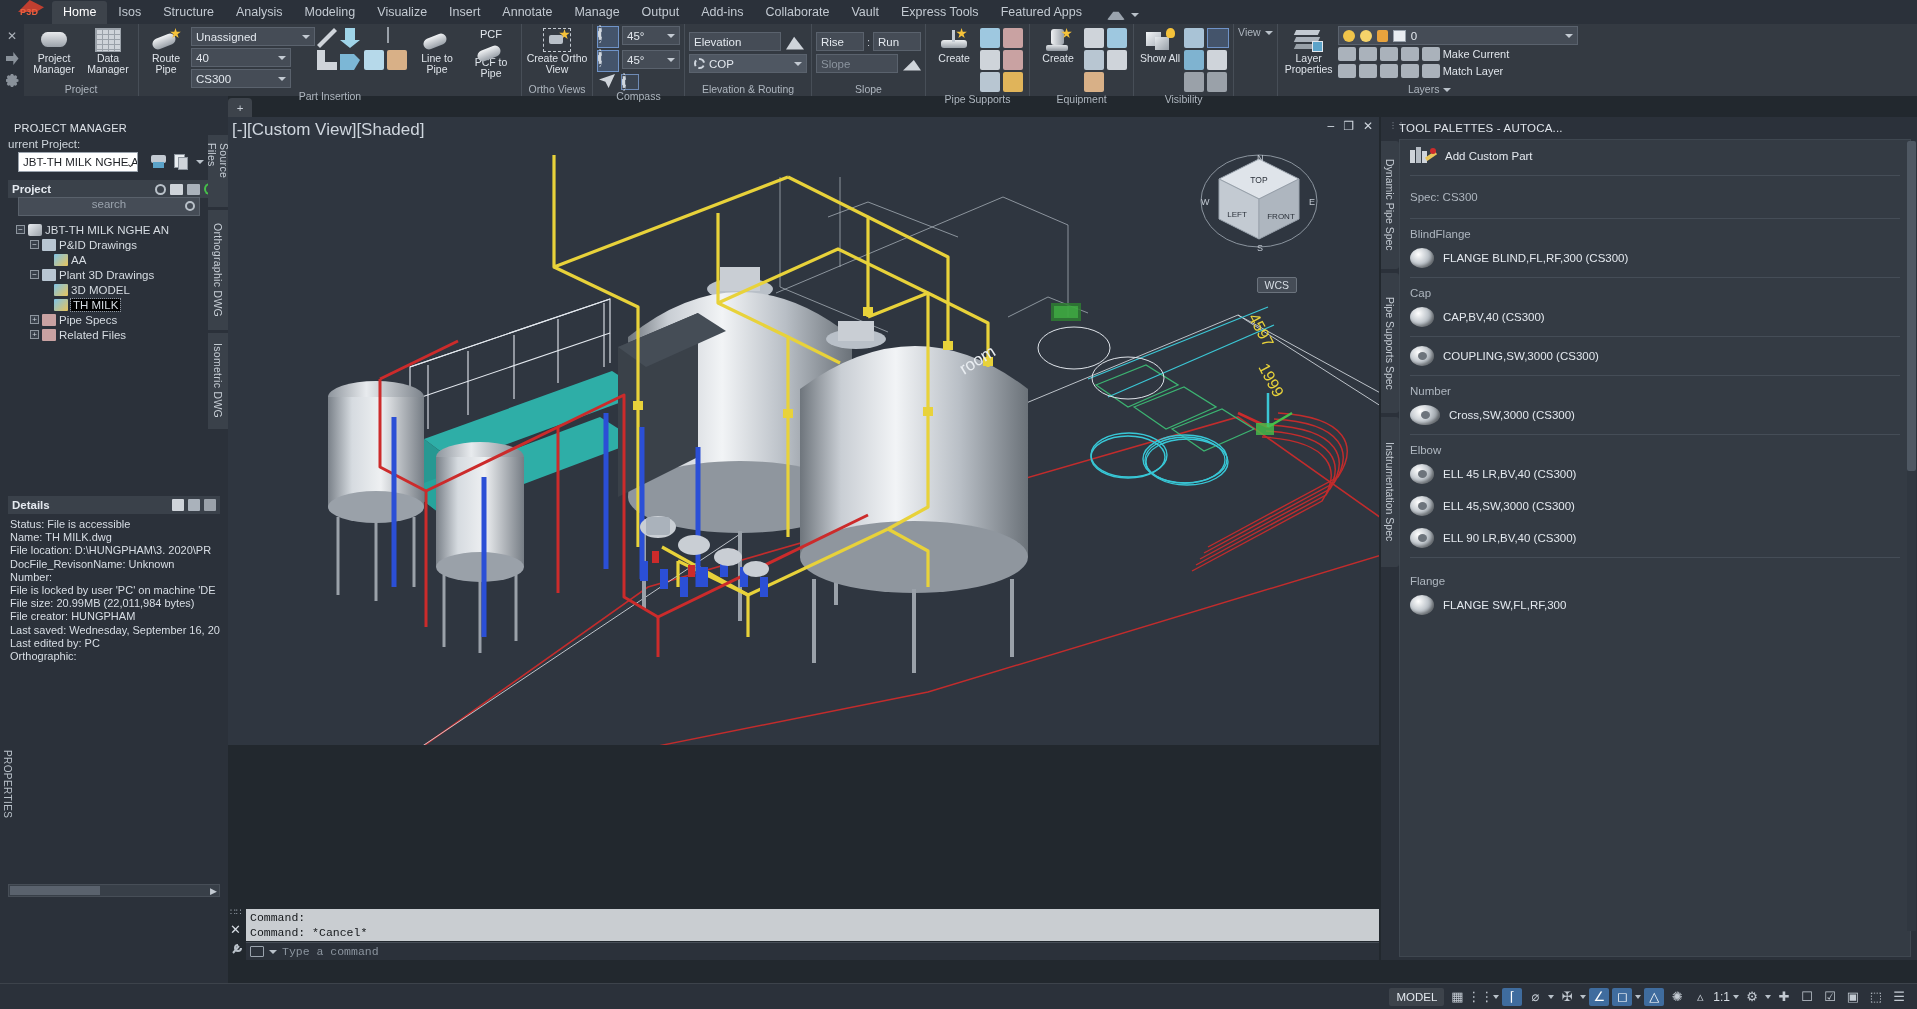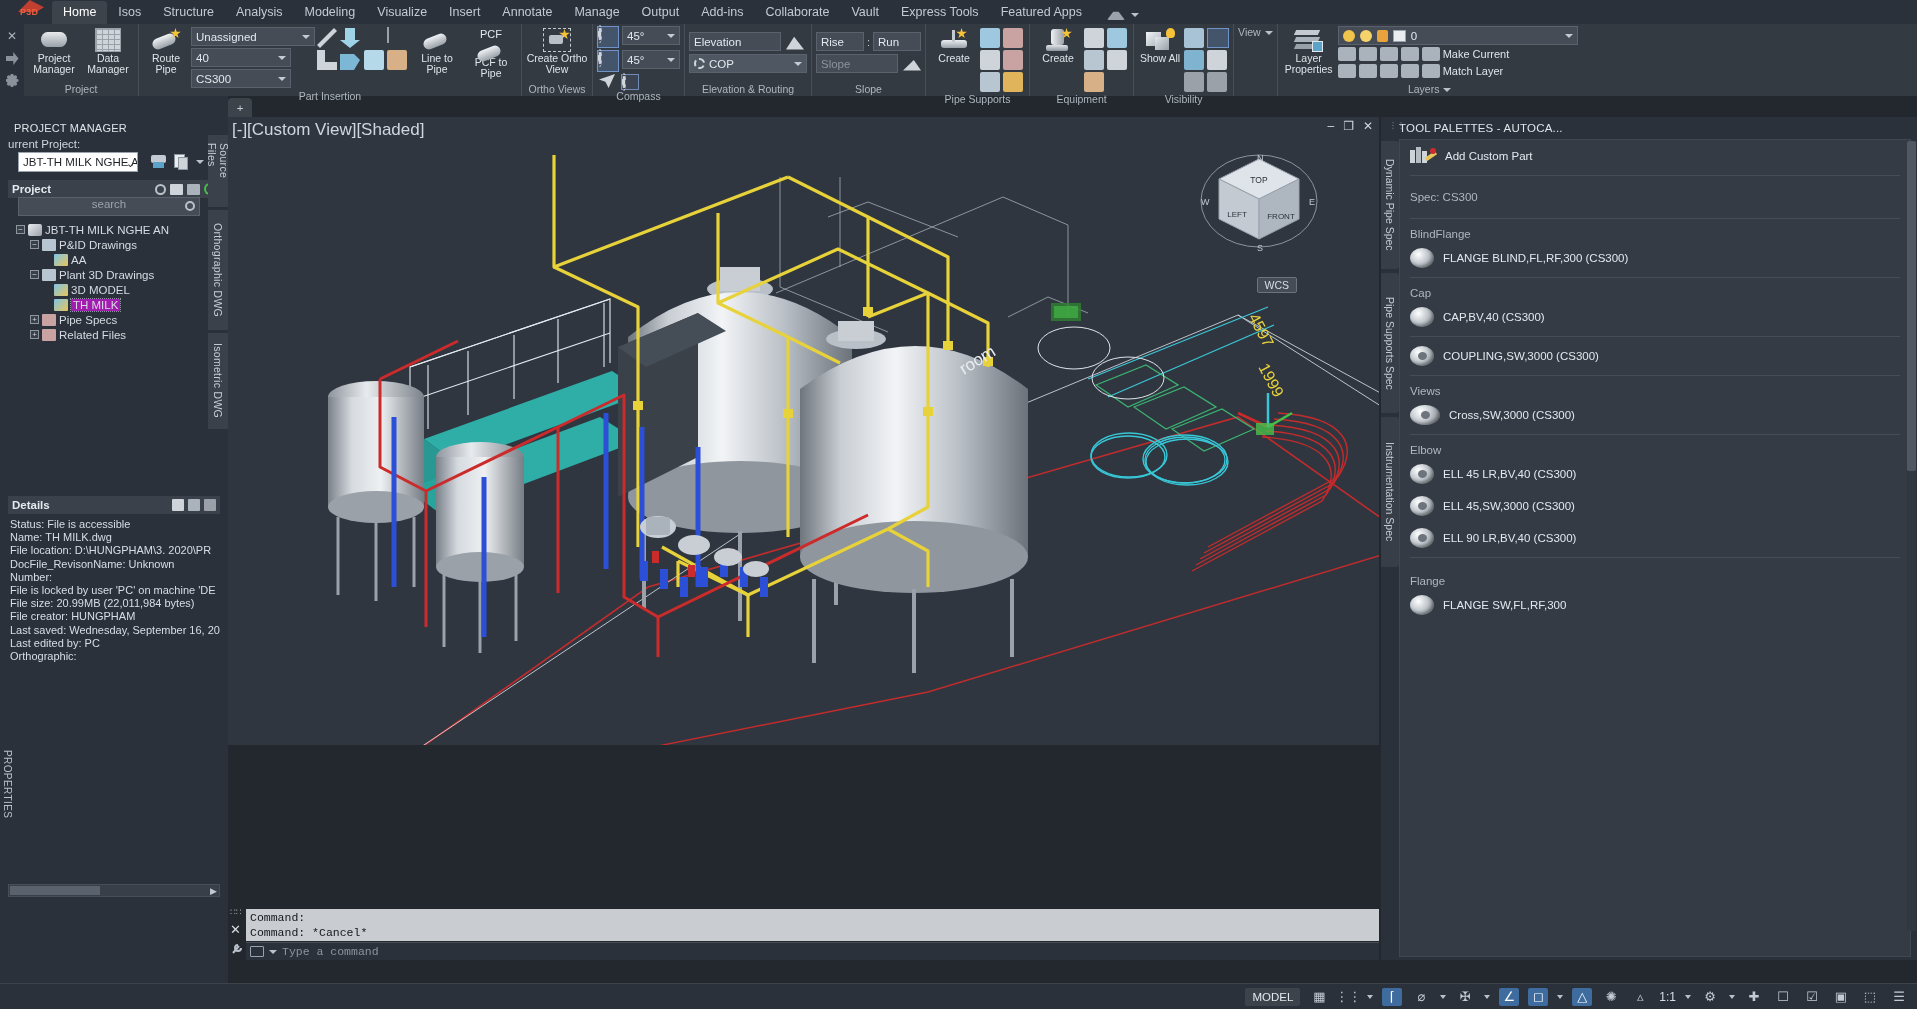--- a/index.html
+++ b/index.html
@@ -122,21 +122,21 @@
   .searchbox {
     position: absolute; left: 18px; top: 198px; width: 182px; height: 19px; background: #454c56;
     border: 1px solid #59616b; display: flex; justify-content: center;
     font-size: 11.5px; color: #9aa3ad;
   }
   .tree { position: absolute; left: 10px; top: 224px; width: 210px; font-size: 11.5px; }
   .tnode { display: flex; align-items: center; height: 15px; gap: 3px; white-space: nowrap; }
   .tnode .exp { width: 9px; height: 9px; border: 1px solid #8d959e; background: #39404a;
      display: inline-flex; align-items: center; justify-content: center; font-size: 8px; color: #cfd6de; line-height: 1; }
   .tnode .ti { width: 14px; height: 12px; border-radius: 1px; }
-  .sel-lbl { background: #a21caf; outline: 1px dotted #8d959e; padding: 0 2px; }
+  .sel-lbl { background: #000000; outline: 1px dotted #8d959e; padding: 0 2px; }
   .scroll-h {
     position: absolute; left: 8px; bottom: 14px; width: 212px; height: 13px; background: #383f48;
     border: 1px solid #474e57;
   }
   .scroll-h .thumb { position: absolute; left: 1px; top: 1px; width: 90px; height: 9px; background: #5a626d; }
   .scroll-h .arr { position: absolute; right: 2px; top: 1px; font-size: 9px; color: #c3cad2; }
   .props-tab {
     position: absolute; left: 0px; top: 628px; width: 14px; height: 120px; background: #2b313a;
     writing-mode: vertical-rl; text-orientation: mixed; font-size: 10px; color: #b9c1c9;
     display: flex; align-items: center; justify-content: center; letter-spacing: .4px;
@@ -205,21 +205,21 @@
     background: #6d747c; margin: 6px auto 0;
   }
   .tp-scroll { position: absolute; right: 1px; top: 24px; width: 9px; height: 790px; background: #303740; }
   .tp-scroll .th { position: absolute; left: 0; top: 0; width: 9px; height: 330px; background: #4f5863; border-radius: 2px; }
 
   
   .statusbar {
     position: absolute; left: 0; bottom: 0; width: 1917px; height: 26px; background: #2b313a;
     border-top: 1px solid #3d434b; display: flex; align-items: center;
   }
-  .sb-right { margin-left: auto; display: flex; align-items: center; gap: 9px; padding-right: 8px; }
+  .sb-right { margin-left: auto; display: flex; align-items: center; gap: 3px; padding-right: 8px; }
   .sb-model {
     background: #3d434b; color: #e3e8ee; font-size: 11.5px; padding: 3px 7px; border-radius: 2px;
   }
   .sb-ic { width: 20px; height: 18px; display: flex; align-items: center; justify-content: center;
            color: #c3cad2; font-size: 13px; border-radius: 2px; }
   .sb-ic.on { background: #3f6c9e; color: #fff; }
   .sb-car { width: 0; height: 0; border-left: 3.5px solid transparent; border-right: 3.5px solid transparent;
             border-top: 4px solid #b9c1c9; }
   .sb-txt { font-size: 12px; color: #d8dee5; }
 </style>
@@ -958,21 +958,21 @@
         <span class="tl">CAP,BV,40 (CS300)</span>
       </div>
       <div class="tp-div"></div>
 
       <div class="tp-item">
         <span class="fitting ring"></span>
         <span class="tl" style="max-width:250px">COUPLING,SW,3000 (CS300)</span>
       </div>
       <div class="tp-div"></div>
 
-      <div class="tp-grp">Views</div>
+      <div class="tp-grp">Number</div>
       <div class="tp-item">
         <span class="fitting ring" style="width:30px;flex:0 0 30px"></span>
         <span class="tl">Cross,SW,3000 (CS300)</span>
       </div>
       <div class="tp-div"></div>
 
       <div class="tp-grp">Elbow</div>
       <div class="tp-item">
         <span class="fitting ring"></span>
         <span class="tl">ELL 45 LR,BV,40 (CS300)</span>

